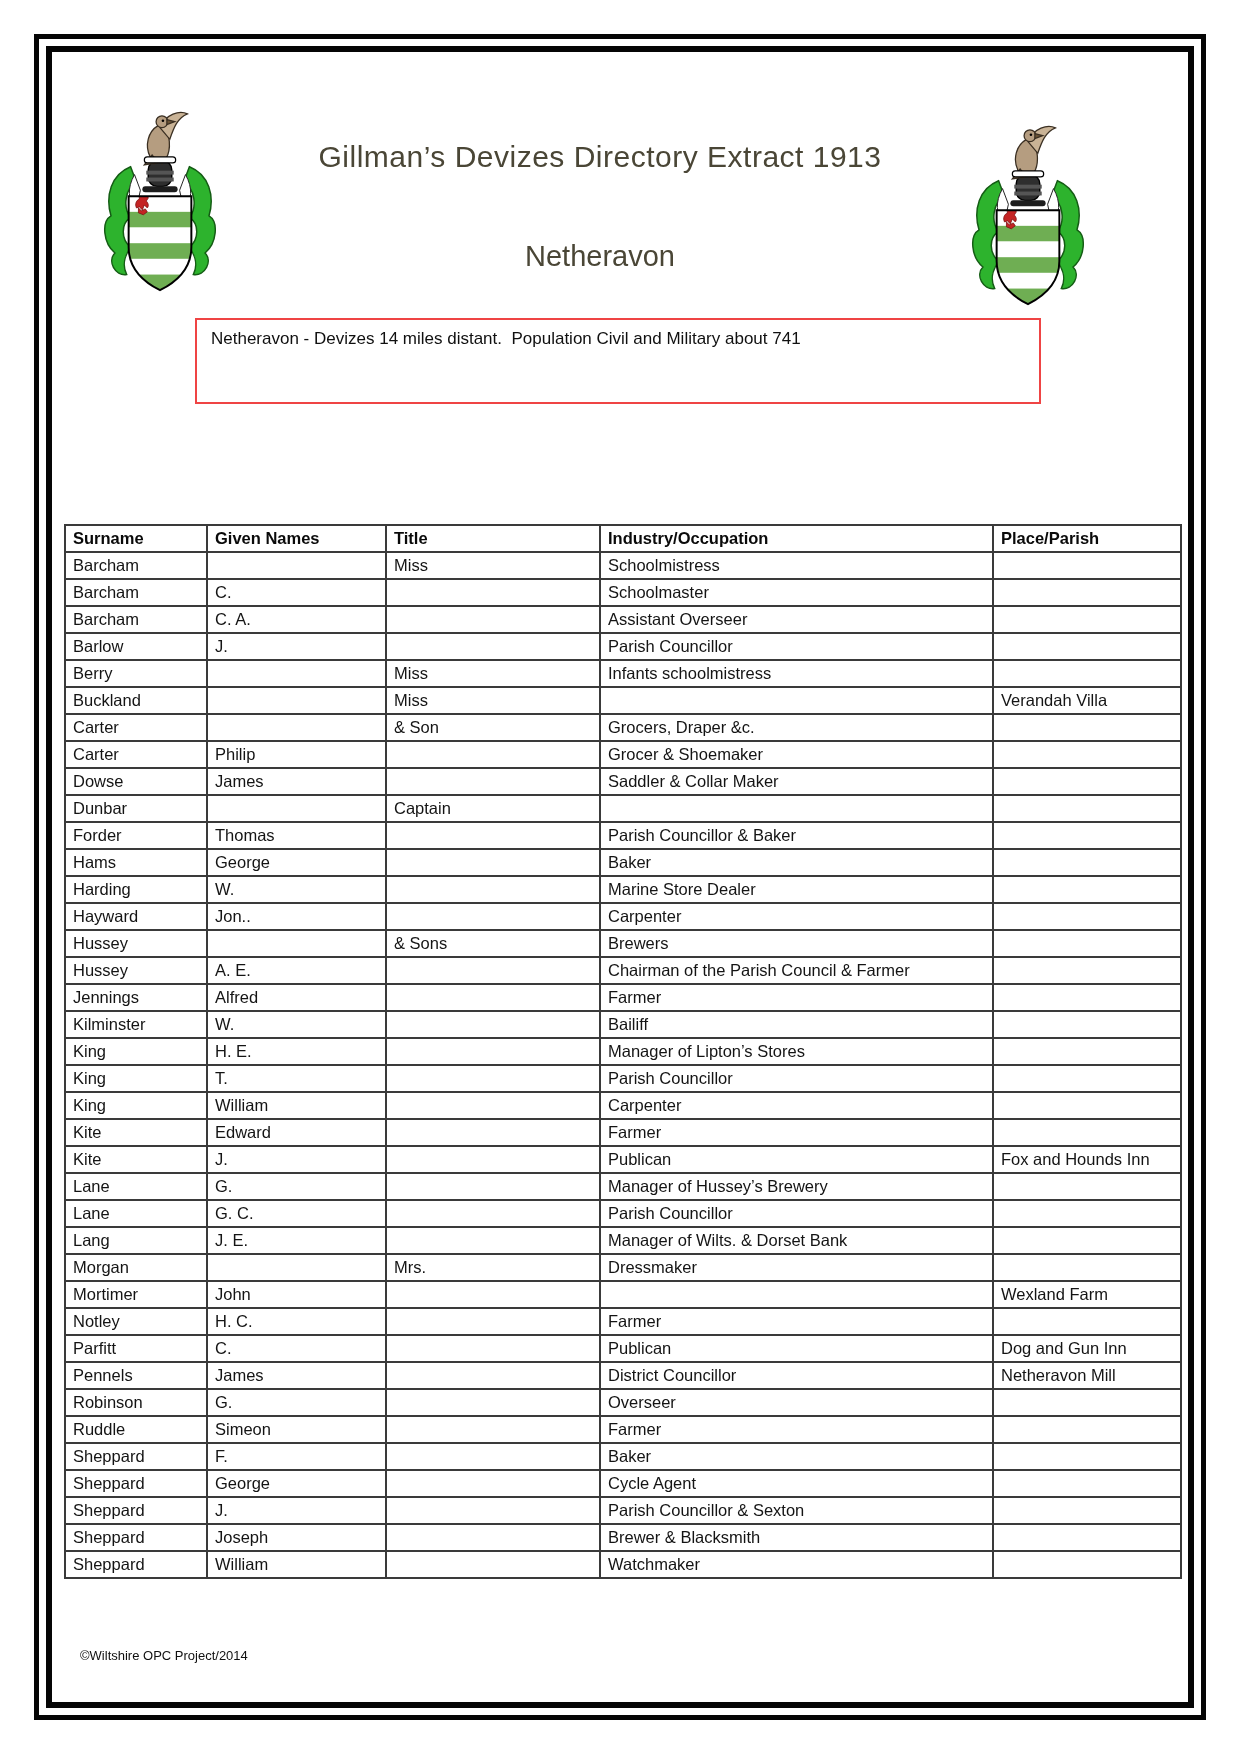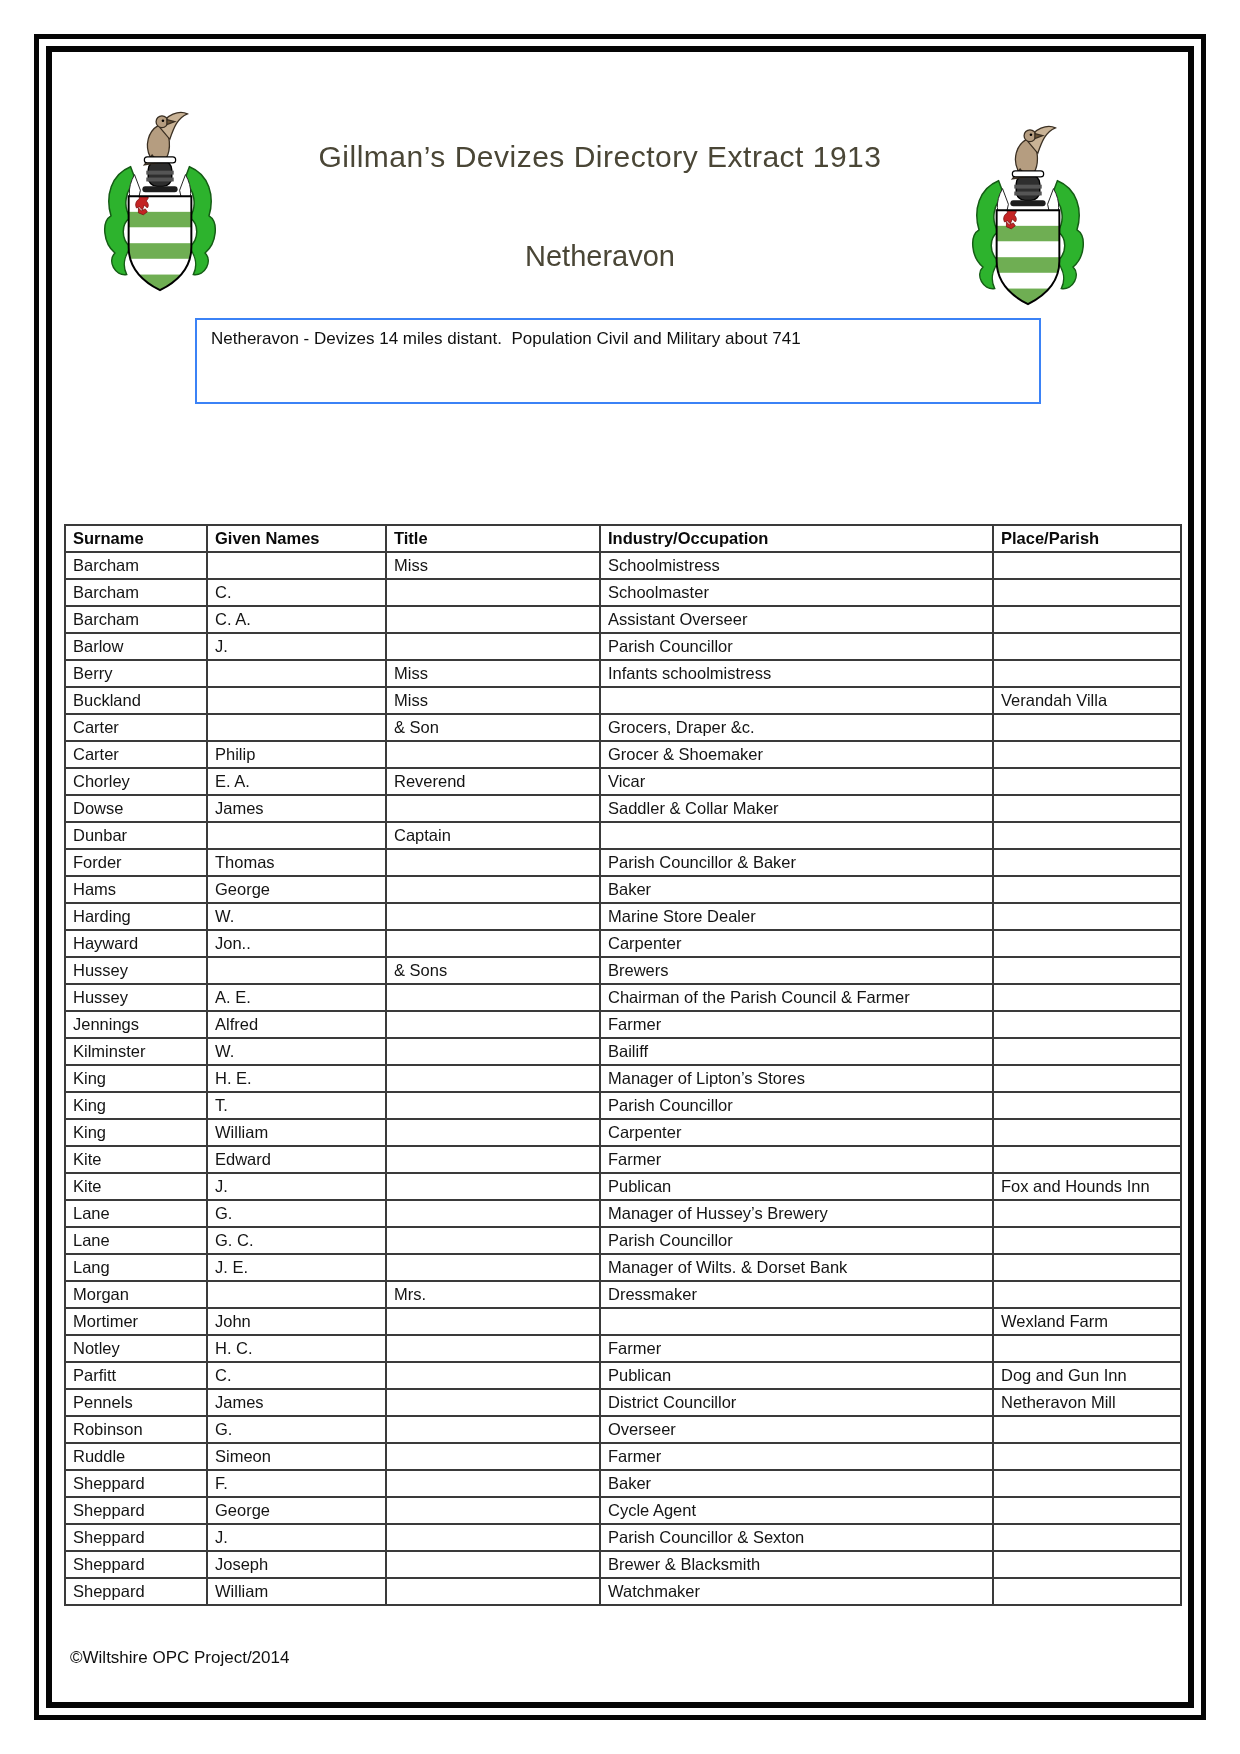--- a/index.html
+++ b/index.html
@@ -15,21 +15,21 @@
   .crest{position:absolute;width:120px;height:196px;}
   .crest-left{left:100px;top:106px;}
   .crest-right{left:968px;top:120px;}
 
   .title-block{position:absolute;left:200px;width:800px;text-align:center;}
   .doc-title{top:140px;font-size:30px;color:#4a4636;letter-spacing:0.5px;}
   .doc-subtitle{top:216px;font-size:29px;color:#4a4636;}
 
   .info-box{
     position:absolute;left:195px;top:318px;width:846px;height:86px;
-    border:2px solid #3b82f6;box-sizing:border-box;
+    border:2px solid #ef4444;box-sizing:border-box;
   }
   .info-box .info-text{
     margin:9px 0 0 14px;font-size:17px;color:#101010;white-space:pre-wrap;
   }
 
   table.directory{
     position:absolute;left:64px;top:524px;width:1116px;
     border-collapse:collapse;table-layout:fixed;border-radius:25px;
   }
   table.directory th, table.directory td{
@@ -38,21 +38,21 @@
     padding:2px 4px 2px 7px;
     vertical-align:top;text-align:left;
     overflow:hidden;white-space:normal;
     height:21px;
   }
   table.directory th{font-weight:bold;color:#0a0a0a;}
   table.directory td{font-weight:normal;color:#141414;}
   col.c0{width:142px;} col.c1{width:179px;} col.c2{width:214px;}
   col.c3{width:393px;} col.c4{width:188px;}
 
-  .footer-note{position:absolute;left:70px;top:1648px;font-size:17px;color:#101010;}
+  .footer-note{position:absolute;left:80px;top:1648px;font-size:13px;color:#101010;}
 </style>
 </head>
 <body>
 
 <svg width="0" height="0" style="position:absolute" aria-hidden="true">
   <defs>
     <symbol id="crest" viewBox="0 0 120 200">
 
       <g stroke="#145c14" stroke-width="1.5">
         <path d="M30,62 C10,70 4,92 10,112 C0,118 2,140 14,150 C6,158 14,174 26,172 C20,160 26,150 30,144 C20,136 20,120 30,114 C22,104 24,84 36,78 Z" fill="#2db32d"></path>
@@ -189,27 +189,20 @@
         <td></td>
       </tr>
       <tr>
         <td>Carter</td>
         <td>Philip</td>
         <td></td>
         <td>Grocer &amp; Shoemaker</td>
         <td></td>
       </tr>
       <tr>
-        <td>Chorley</td>
-        <td>E. A.</td>
-        <td>Reverend</td>
-        <td>Vicar</td>
-        <td></td>
-      </tr>
-      <tr>
         <td>Dowse</td>
         <td>James</td>
         <td></td>
         <td>Saddler &amp; Collar Maker</td>
         <td></td>
       </tr>
       <tr>
         <td>Dunbar</td>
         <td></td>
         <td>Captain</td>

